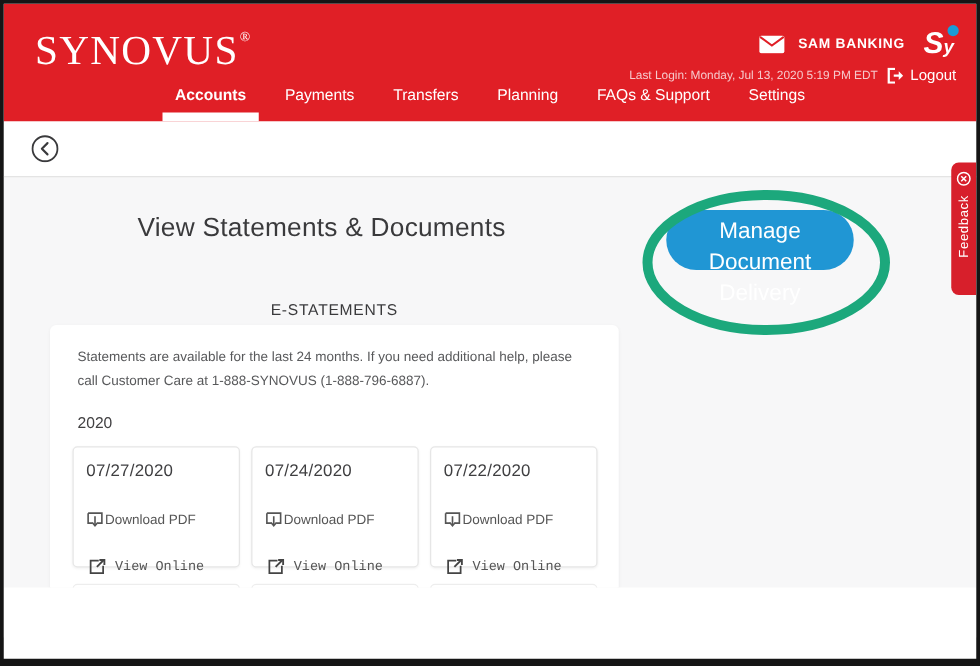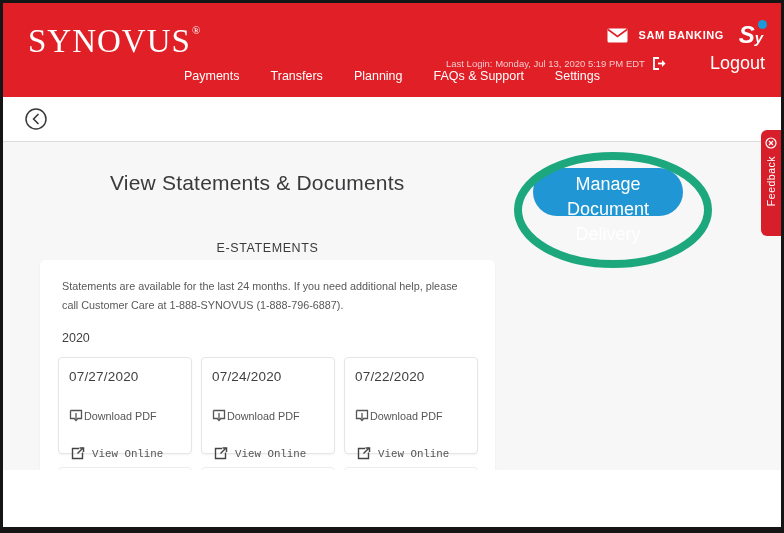--- a/index.html
+++ b/index.html
@@ -12,21 +12,21 @@
   .logo { position:absolute; left:25px; top:22px; color:#fff; font-family:"Liberation Serif", serif; font-size:33px; letter-spacing:1px; line-height:1; }
   .logo .reg { font-size:11px; vertical-align:18px; margin-left:1px; }
   .user-row { position:absolute; top:16px; right:14px; display:flex; align-items:center; gap:11px; }
   .user-name { color:#fff; font-size:11px; font-weight:700; letter-spacing:.6px; }
   .avatar { position:relative; width:32px; height:32px; display:flex; align-items:center; justify-content:center; cursor:pointer; }
   .avatar .sy { color:#fff; font-family:Liberation Sans, sans-serif; font-style:italic; font-weight:700; font-size:24px; line-height:1; }
   .avatar .dot { position:absolute; right:0; top:1px; width:9px; height:9px; border-radius:50%; background:#1a9bd7; }
   .login-row { position:absolute; top:50px; right:16px; display:flex; align-items:center; gap:7px; }
   .last-login { color:#f6c8cb; font-size:9.5px; }
   .logout { display:flex; align-items:center; gap:4px; cursor:pointer; }
-  .logout-label { color:#fff; font-size:18px;margin-left:39px; }
+  .logout-label { color:#fff; font-size:12px; }
 
   .nav { position:absolute; left:0; right:0; bottom:0; display:flex; justify-content:center; align-items:flex-end; gap:27px; }
   .nav-item { position:relative; color:#fff; font-size:12.5px; padding:0 2px 14px 2px; cursor:pointer; white-space:nowrap; }
   .nav-item.active { font-weight:700; }
   .nav-item.active::after { content:""; position:absolute; left:-8px; right:-8px; bottom:0; height:7px; background:#fff; }
 
   
   .crumb { height:45px; background:#fff; border-bottom:1px solid #dcdcdc; display:flex; align-items:center; padding-left:22px; gap:10px; }
   .crumb-text { font-size:11.5px; color:#4a4a4c; letter-spacing:.2px; }
   .back-btn { width:22px; height:22px; cursor:pointer; display:flex; }
@@ -90,20 +90,21 @@
                 <path d="M7,1 H2 V12 H7" fill="none" stroke="#ffffff" stroke-width="1.8"></path>
                 <path d="M6,6.5 H12" stroke="#ffffff" stroke-width="1.8"></path>
                 <path d="M10,3 L13.5,6.5 L10,10 Z" fill="#ffffff"></path>
               </svg>
           </span>
           <span class="logout-label">Logout</span>
         </span>
       </div>
 
       <div class="nav">
+        <div class="nav-item active">Accounts</div>
         <div class="nav-item">Payments</div>
         <div class="nav-item">Transfers</div>
         <div class="nav-item">Planning</div>
         <div class="nav-item">FAQs &amp; Support</div>
         <div class="nav-item">Settings</div>
       </div>
     </div>
 
     <div class="crumb">
       <span class="back-btn">

